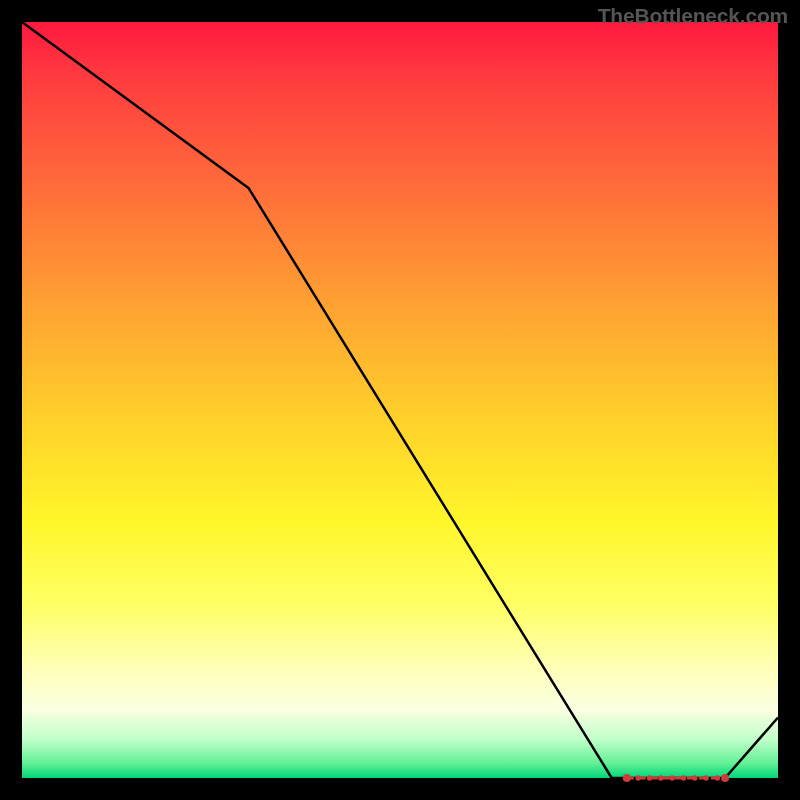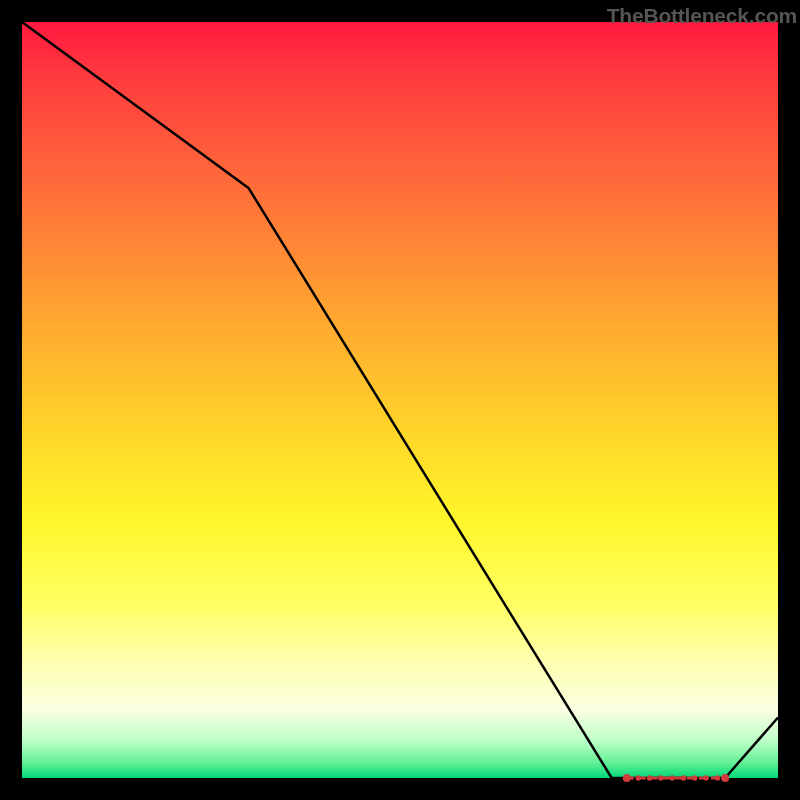--- a/index.html
+++ b/index.html
@@ -40,21 +40,21 @@
     position: absolute;
     left: 0;
     top: 0;
     width: 800px;
     height: 800px;
     pointer-events: none;
   }
   #watermark {
     position: absolute;
     top: 4px;
-    right: 3px;
+    right: 12px;
     font-size: 21px;
     font-weight: 600;
     color: #555;
     letter-spacing: -0.2px;
   }
 </style>
 </head>
 <body>
 
 <div id="stage">

